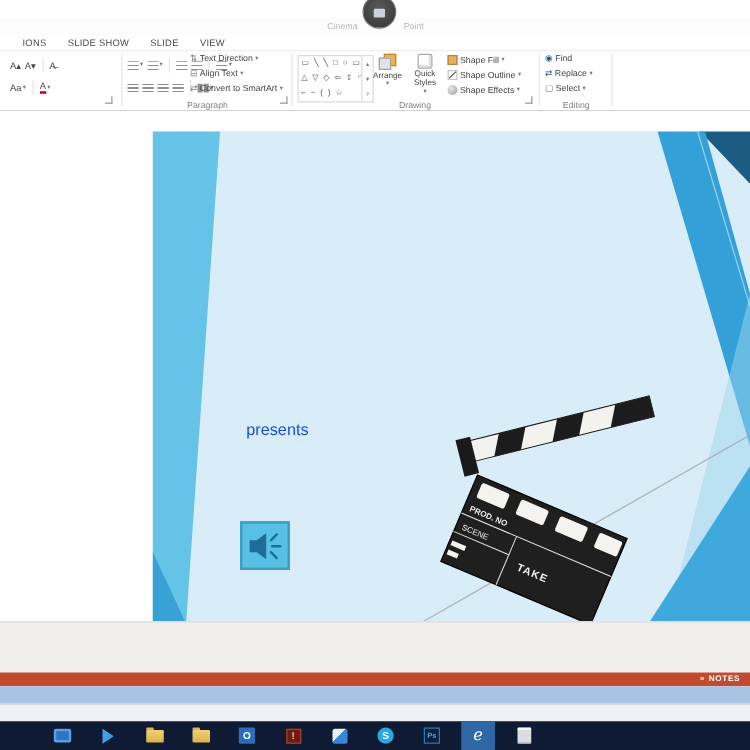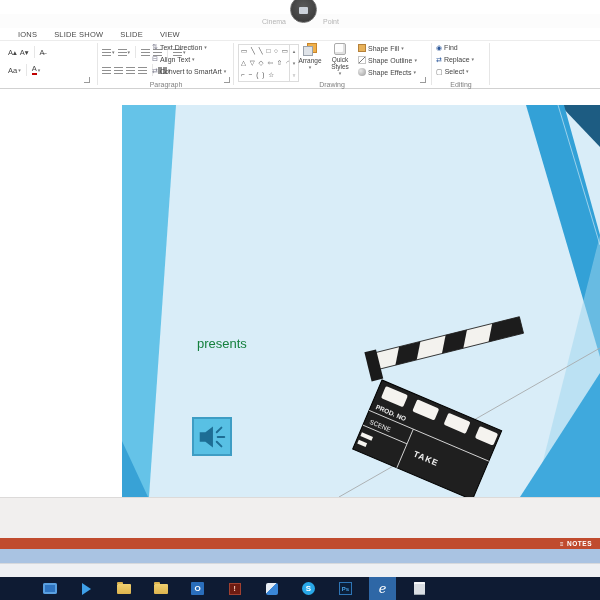--- a/index.html
+++ b/index.html
@@ -55,21 +55,21 @@
   .sic-outline{background:linear-gradient(135deg,transparent 42%,#7a7a7a 42%,#7a7a7a 58%,transparent 58%);border:1px solid #c5c5c5;}
   .sic-effects{border-radius:50%;background:radial-gradient(circle at 35% 35%,#e8e8e8,#9a9a9a);}
   .eic{font-size:7px;color:#2b579a;line-height:1;}
   .eic.gray{color:#6a6a6a;}
 
   
   .workspace{position:absolute;left:0;top:89px;width:600px;height:408px;background:#ffffff;}
   .slide{position:absolute;left:122px;top:105px;width:478px;height:392px;background:#d9edf8;overflow:hidden;}
   .slide svg.bg{position:absolute;left:0;top:0;}
   .slide-title{position:absolute;left:71px;top:173px;font-size:34px;color:#5fc4e4;letter-spacing:.5px;white-space:nowrap;}
-  .slide-sub{position:absolute;left:75px;top:231px;font-size:13px;color:#15803d;}
+  .slide-sub{position:absolute;left:75px;top:231px;font-size:13px;color:#1d4ed8;}
   .audio-btn{position:absolute;left:70px;top:312px;width:40px;height:39px;background:#58c0e4;
     border:2px solid #3e9dc4;display:flex;align-items:center;justify-content:center;}
 
   
   .notesgap{position:absolute;left:0;top:497px;width:600px;height:41px;background:#f1efee;border-top:1px solid #dcdad9;}
   .statusbar{position:absolute;left:0;top:538px;width:600px;height:11px;background:#c04b2e;}
   .notesbtn{position:absolute;right:8px;top:0;height:11px;display:flex;align-items:center;gap:3px;
     color:#ffffff;font-size:6.5px;font-weight:bold;letter-spacing:.5px;cursor:default;}
   .notes-ic{font-size:6px;font-weight:normal;}
   .winstrip{position:absolute;left:0;top:549px;width:600px;height:14px;background:#a9c3e2;}

